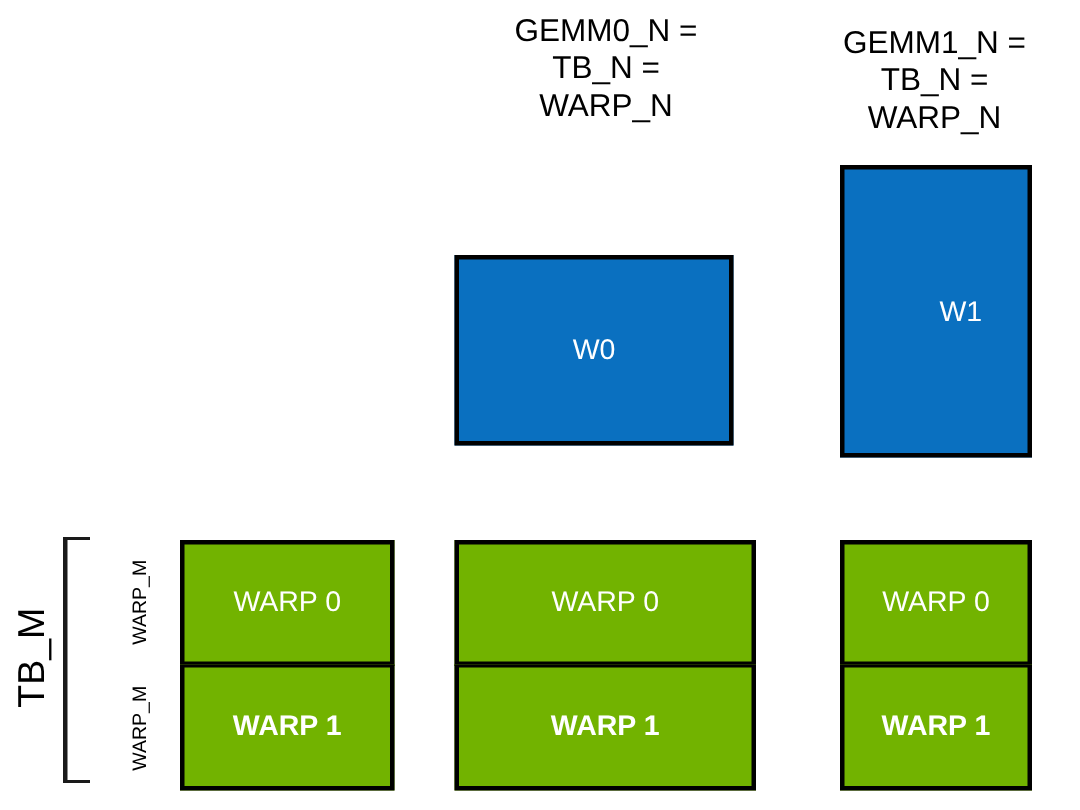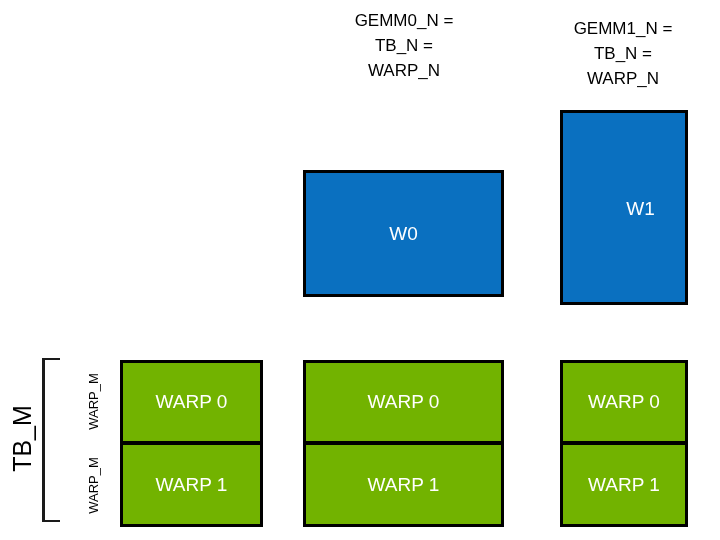--- a/index.html
+++ b/index.html
@@ -14,21 +14,21 @@
     background: #ffffff;
     overflow: hidden;
     font-family: "Liberation Sans", sans-serif;
     color: #000000;
   }
 
   
   .col-header {
     position: absolute;
     text-align: center;
-    font-size: 17px;
+    font-size: 21px;
     line-height: 25px;
     font-weight: 400;
     color: #000000;
     white-space: pre-line;
     letter-spacing: 0px;
   }
   #header-gemm0 { left: 318px; top: 8px; width: 172px; }
   #header-gemm1 { left: 537px; top: 16px; width: 172px; }
 
   
@@ -38,21 +38,21 @@
     border: 3px solid #000000;
     box-sizing: border-box;
     color: #ffffff;
     font-size: 19px;
     display: flex;
     justify-content: center;
   }
   #blue-w0 {
     left: 303px;
     top: 170px;
-    width: 201px;
+    width: 186px;
     height: 127px;
     align-items: center;
   }
   #blue-w1 {
     left: 560px;
     top: 110px;
     width: 128px;
     height: 195px;
     align-items: flex-start;
     padding-top: 85px;
@@ -79,20 +79,21 @@
     color: #ffffff;
     font-size: 19px;
     display: flex;
     align-items: center;
     justify-content: center;
     height: 84px;
   }
   .green-cell.lower {
     border-top-width: 2px;
     margin-top: -1px;
+    font-weight: bold;
   }
 
   
   #tbm-label {
     position: absolute;
     left: -38px;
     top: 424px;
     width: 120px;
     text-align: center;
     font-size: 25px;

